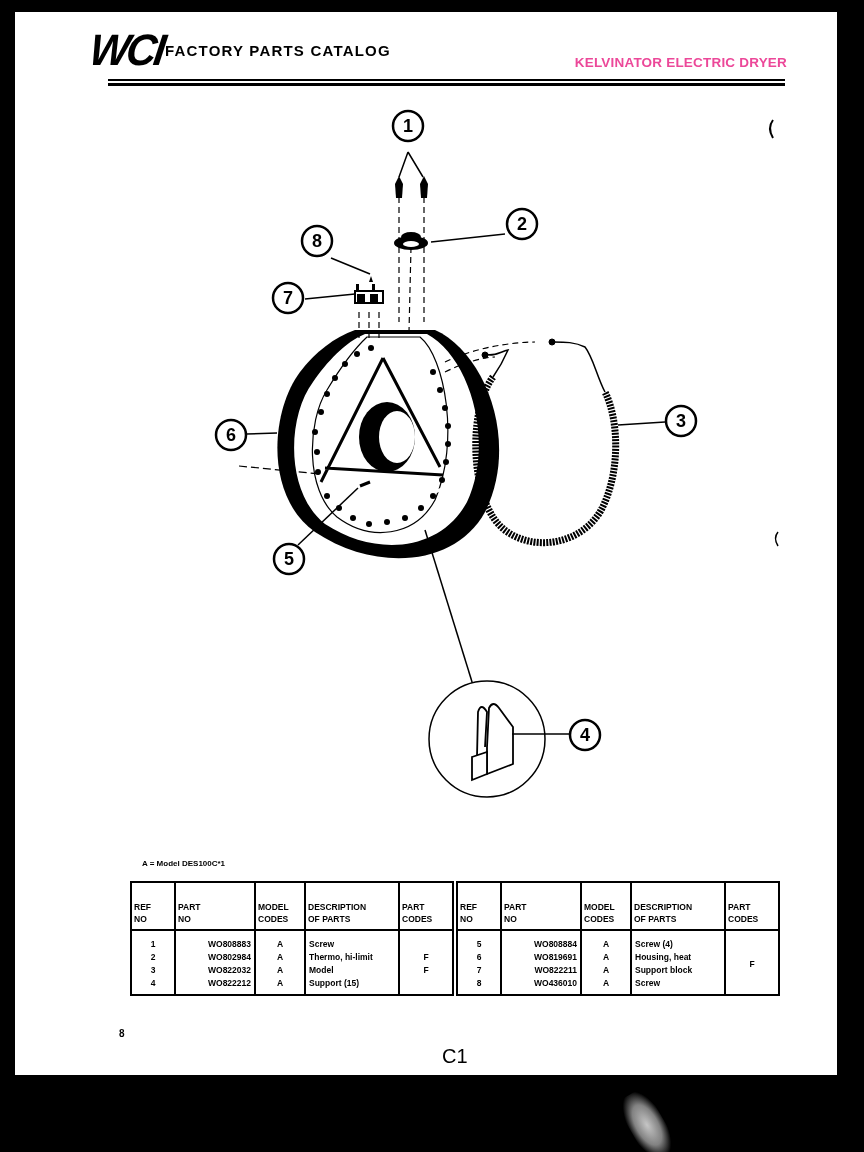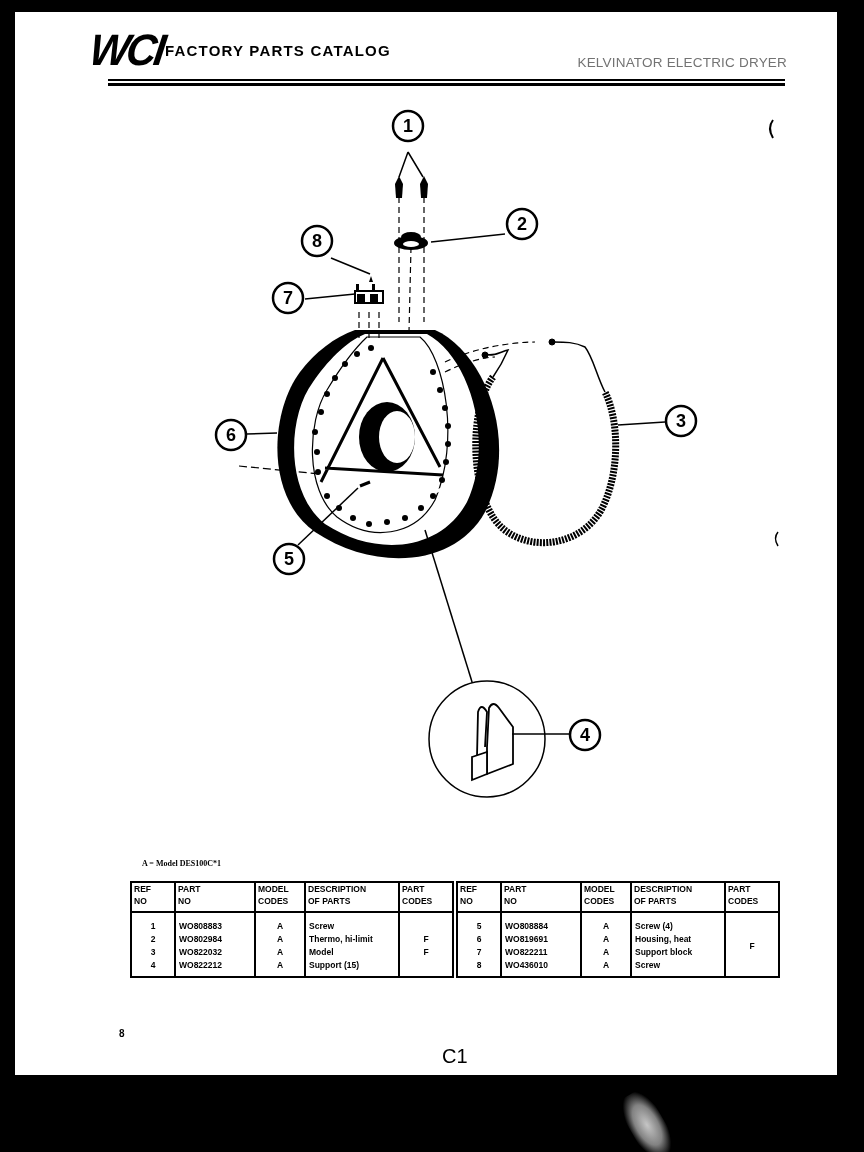--- a/index.html
+++ b/index.html
@@ -13,42 +13,42 @@
   .header { position:absolute; left:0; top:0; width:100%; height:80px; }
   .logo {
     position:absolute; left:75px; top:18px; font-family:"Liberation Sans", sans-serif;
     font-weight:900; font-style:italic; font-size:42px; letter-spacing:-3px; color:#000;
     transform:skewX(-8deg) scaleY(1.05); line-height:40px;
   }
   .catalog-title {
     position:absolute; left:150px; top:30px; font-weight:900; font-size:15px; letter-spacing:1.2px; color:#000;
   }
   .product-title {
-    position:absolute; right:50px; top:43px; font-weight:400; font-size:13.5px; letter-spacing:0.2px; color:#737373;padding-left:8px;
+    position:absolute; right:50px; top:43px; font-weight:700; font-size:13.5px; letter-spacing:0.2px; color:#ec4899;padding-left:8px;
   }
   .rule1 { position:absolute; left:93px; top:67px; width:677px; height:2px; background:#000; }
   .rule2 { position:absolute; left:93px; top:71px; width:677px; height:3px; background:#000; }
 
   .diagram { position:absolute; left:0; top:0; width:822px; height:850px; }
 
-  .legend { position:absolute; left:127px; top:847px; font-size:8px; font-weight:700; color:#000;font-family:Liberation Serif, serif; }
+  .legend { position:absolute; left:127px; top:847px; font-size:8px; font-weight:700; color:#000; }
 
   table.parts {
     position:absolute; left:115px; top:869px; border-collapse:collapse; font-size:8.5px; color:#000;
   }
   table.parts td, table.parts th { border:2px solid #000; vertical-align:top; padding:0; }
-  table.parts th { font-weight:900; text-align:left; font-size:8.5px; line-height:12px; padding:0 2px 4px 2px; }
+  table.parts th { font-weight:900; text-align:left; font-size:8.5px; line-height:12px; padding:18px 2px 4px 2px; }
   table.parts td { font-weight:700; line-height:13px; padding:7px 3px 4px 3px; }
   .gap { border-top:none !important; border-bottom:none !important; width:2px; padding:0 !important; }
   .c-ref { width:38px; }
   .c-part { width:74px; }
   .c-model { width:44px;border-radius:13px; }
   .c-desc { width:88px;margin-left:44px; }
   .c-pc { width:48px; }
-  td.r { text-align:left; }
+  td.r { text-align:right; }
   td.c { text-align:center; }
   td.pc { text-align:center; vertical-align:middle !important; }
   .cell-line { display:block; white-space:nowrap; }
 
   .page-num { position:absolute; left:104px; top:1016px; font-size:10px; font-weight:900; }
   .section-code { position:absolute; left:427px; top:1033px; font-size:20px; font-weight:400; }
 
   .glare {
     position:absolute; left:630px; top:1090px; width:34px; height:70px;
     background:radial-gradient(ellipse at center, #e8e8e8 0%, #999 45%, rgba(0,0,0,0) 75%);

